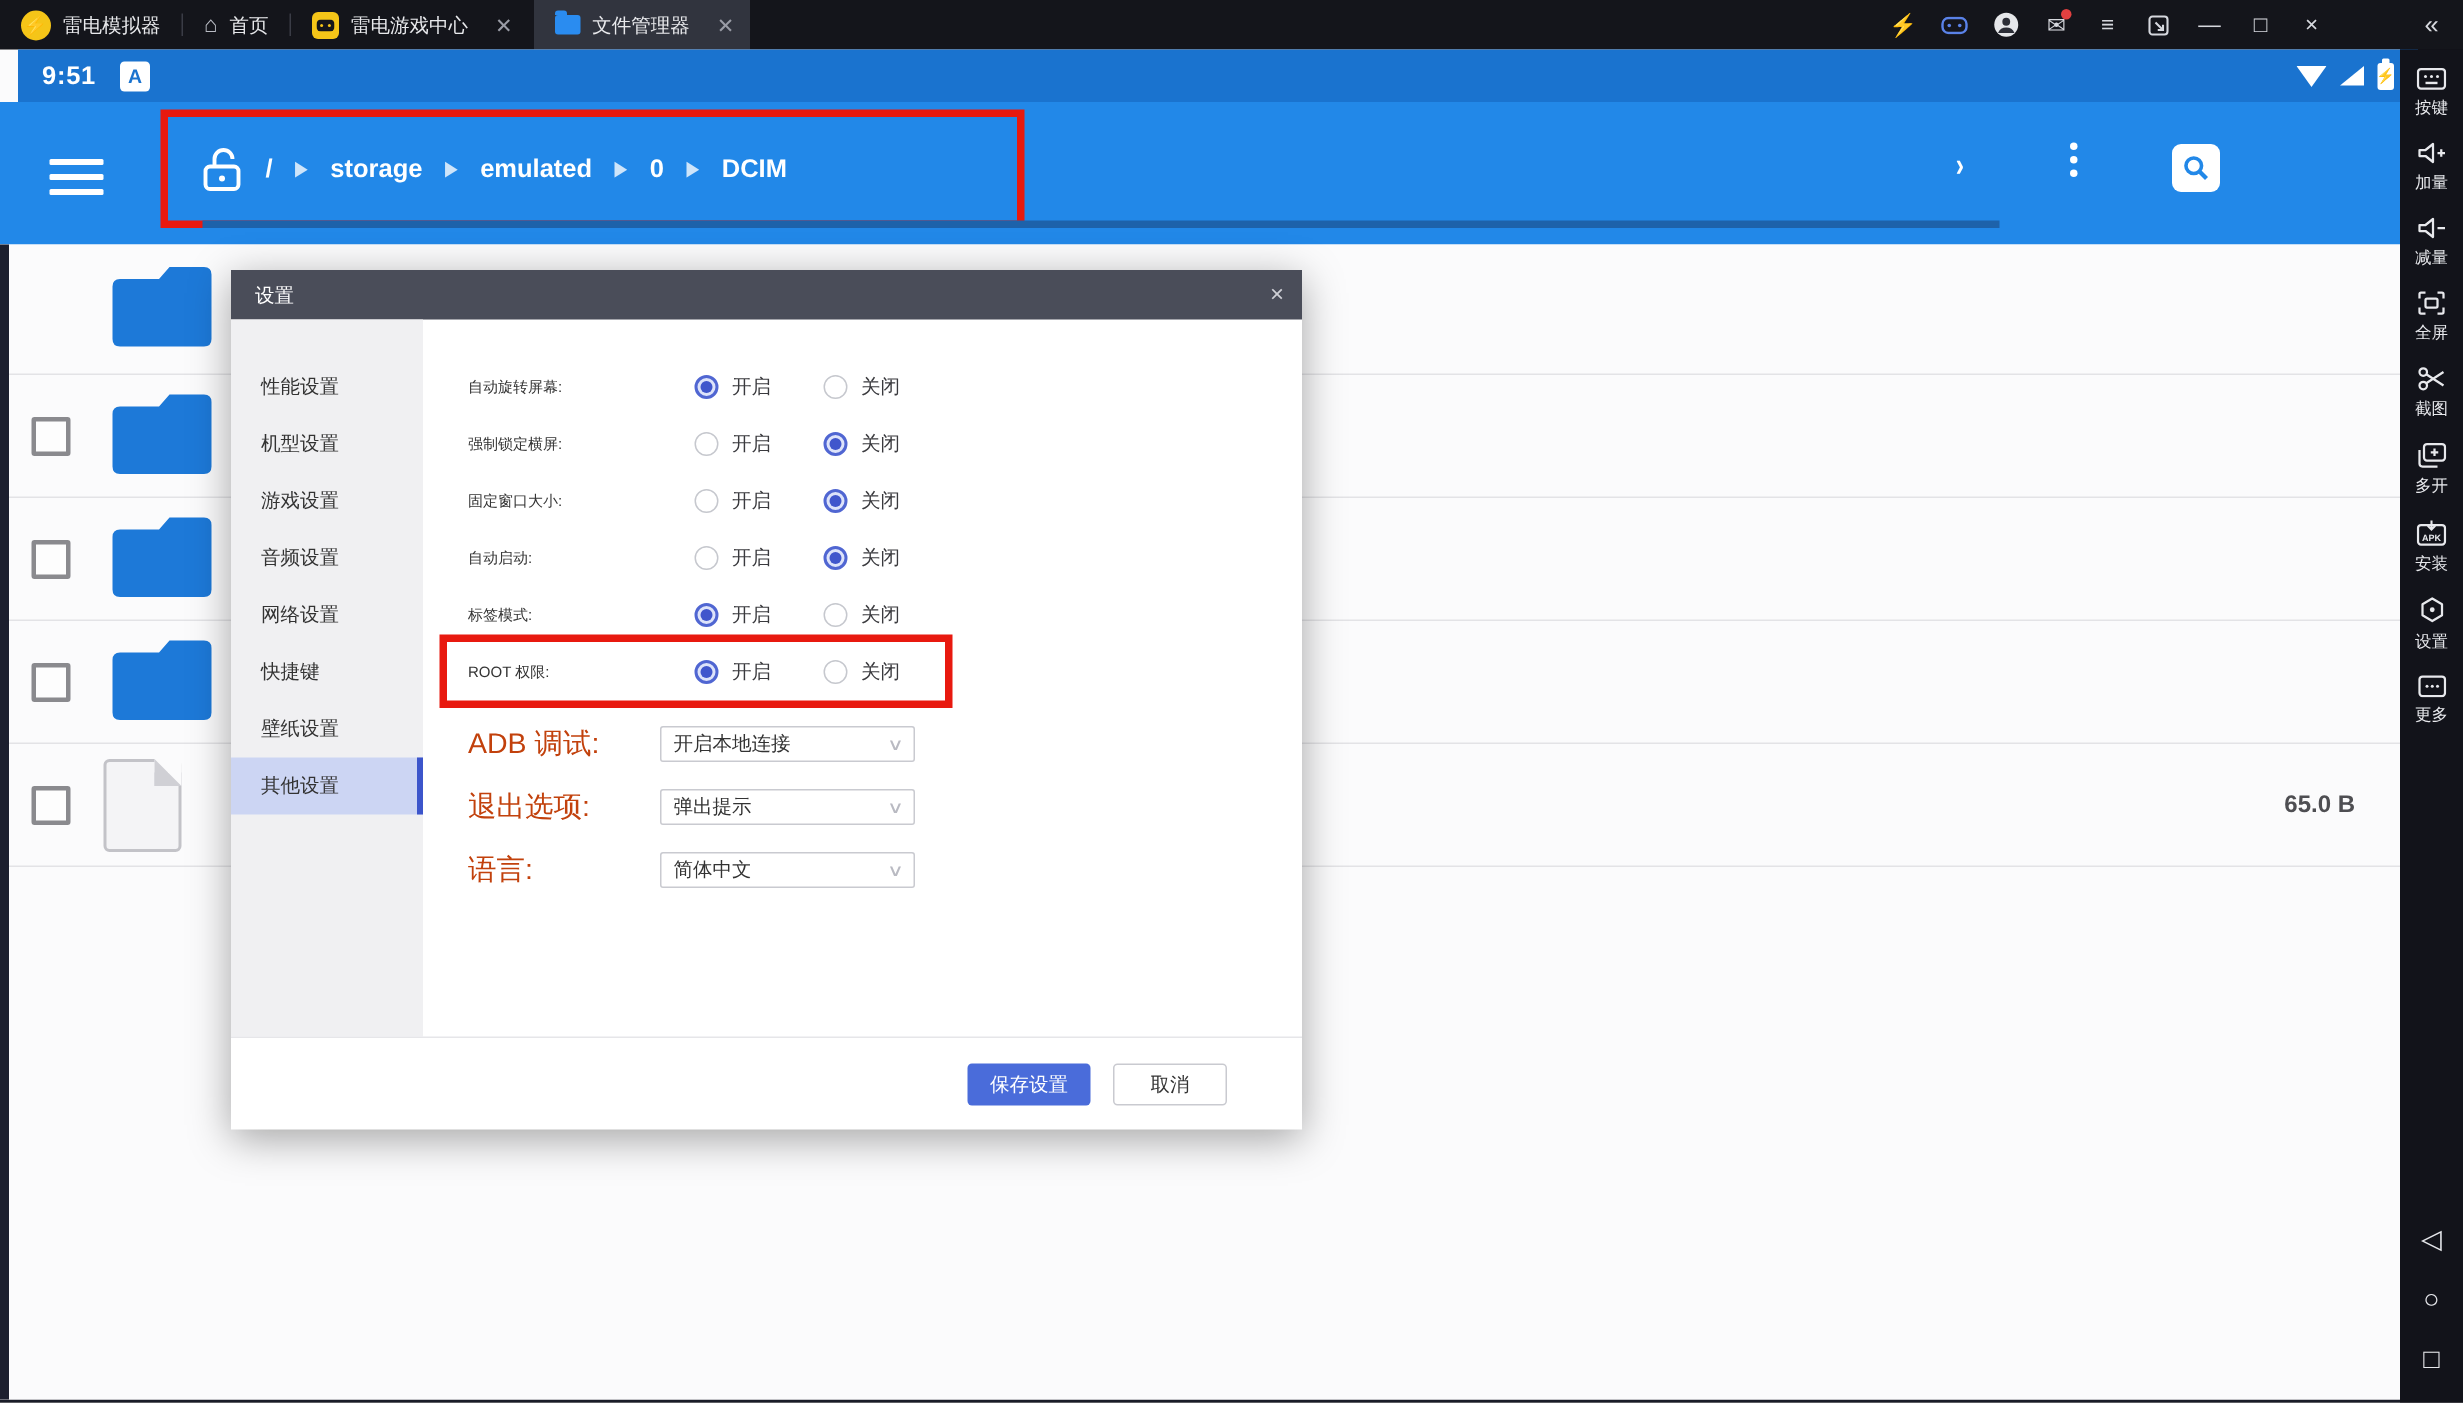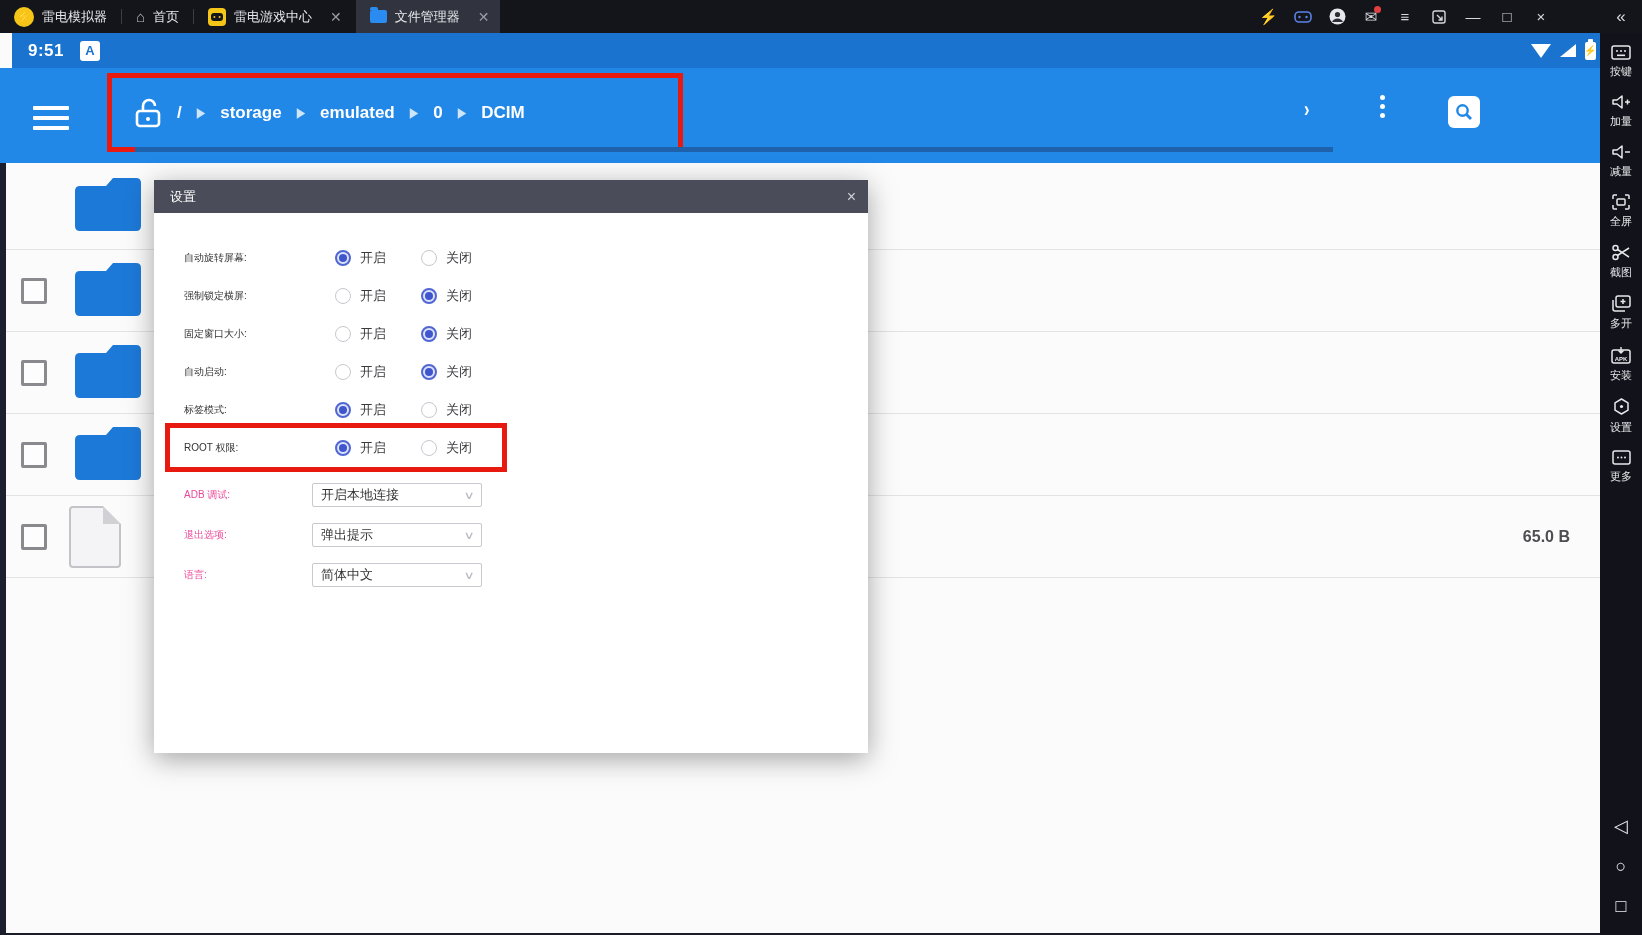--- a/index.html
+++ b/index.html
@@ -74,21 +74,21 @@
   .form-row { display:flex; align-items:center; height:38px; position:relative; }
   .form-row .lbl { width:128px; font-size:10px; color:#333; }
   .radio-pair { display:flex; align-items:center; gap:0; }
   .radio-opt { display:flex; align-items:center; width:86px;padding-left:23px; }
   .radio { width:16px; height:16px; border-radius:50%; border:1px solid #c6c8ce; background:#fff; margin-right:9px; position:relative; }
   .radio.checked { border:2px solid #5066d2; background:#dde3fa; }
   .radio.checked::after { content:""; position:absolute; left:50%; top:50%; width:8px; height:8px; margin:-4px 0 0 -4px; border-radius:50%; background:#4056cc; }
   .radio-lab { font-size:13px; color:#3a3a3e; }
   .red-frame { position:absolute; left:-19px; top:-6px; width:342px; height:49px; border:5px solid #e8190f; pointer-events:none; }
   .select-row { margin-top:16px; display:flex; align-items:center; }
-  .select-row .lbl { width:128px; font-size:10px; color:#ec4899; }
+  .select-row .lbl { width:128px; font-size:19px; color:#c2410c; }
   .select-box { width:170px; height:24px; border:1px solid #c9cad0; border-radius:2px; background:#fff; display:flex; align-items:center; padding:0 8px; font-size:13px; color:#333; }
   .select-box .chev { margin-left:auto; color:#b9bac2; font-size:11px; transform:scaleX(1.4); }
   .dlg-footer { flex:0 0 auto; height:62px; border-top:1px solid #e6e6e9; display:flex; align-items:center; justify-content:flex-end; padding-right:50px; gap:15px; }
   .btn-save { width:82px; height:28px; background:#4a6cda; color:#fff; border:none; border-radius:3px; font-size:13px; font-family:inherit; cursor:pointer; }
   .btn-cancel { width:76px; height:28px; background:#fff; color:#333; border:1px solid #c9cad0; border-radius:3px; font-size:13px; font-family:inherit; cursor:pointer; }
 
   
   .rail-item { display:flex; flex-direction:column; align-items:center; gap:4px; margin-bottom:15px; cursor:pointer; }
   .rail-item svg { display:block; }
   .rail-label { color:#e7e8ec; font-size:11px; white-space:nowrap; }
@@ -244,20 +244,30 @@
         <div class="ficon page-icon"></div>
         <span class="fsize">65.0 B</span>
       </div>
 
       <div class="dialog">
         <div class="dlg-title">
           <span>设置</span>
           <span class="dlg-x">×</span>
         </div>
         <div class="dlg-body">
+          <div class="dlg-nav">
+            <div class="dlg-nav-item">性能设置</div>
+            <div class="dlg-nav-item">机型设置</div>
+            <div class="dlg-nav-item">游戏设置</div>
+            <div class="dlg-nav-item">音频设置</div>
+            <div class="dlg-nav-item">网络设置</div>
+            <div class="dlg-nav-item">快捷键</div>
+            <div class="dlg-nav-item">壁纸设置</div>
+            <div class="dlg-nav-item active">其他设置</div>
+          </div>
 
           <div class="dlg-form">
             <div class="form-row">
               <span class="lbl">自动旋转屏幕:</span>
               <div class="radio-pair">
                 <div class="radio-opt">
                     <span class="radio checked"></span>
                     <span class="radio-lab">开启</span>
                   </div>
                 <div class="radio-opt">
@@ -350,20 +360,24 @@
             <div class="select-row">
               <span class="lbl">语言:</span>
               <div class="select-box">
                 <span>简体中文</span>
                   <span class="chev">∨</span>
               </div>
             </div>
           </div>
         </div>
 
+        <div class="dlg-footer">
+          <button class="btn-save">保存设置</button>
+          <button class="btn-cancel">取消</button>
+        </div>
       </div>
     </div>
   </div>
 
   <div class="side-rail">
     <div class="rail-item">
       <svg width="20" height="15" viewBox="0 0 20 15">
           <rect x="1" y="1" width="18" height="13" rx="2" fill="none" stroke="#e7e8ec" stroke-width="1.5"></rect>
           <circle cx="6" cy="6" r="1" fill="#e7e8ec"></circle>
           <circle cx="10" cy="6" r="1" fill="#e7e8ec"></circle>

